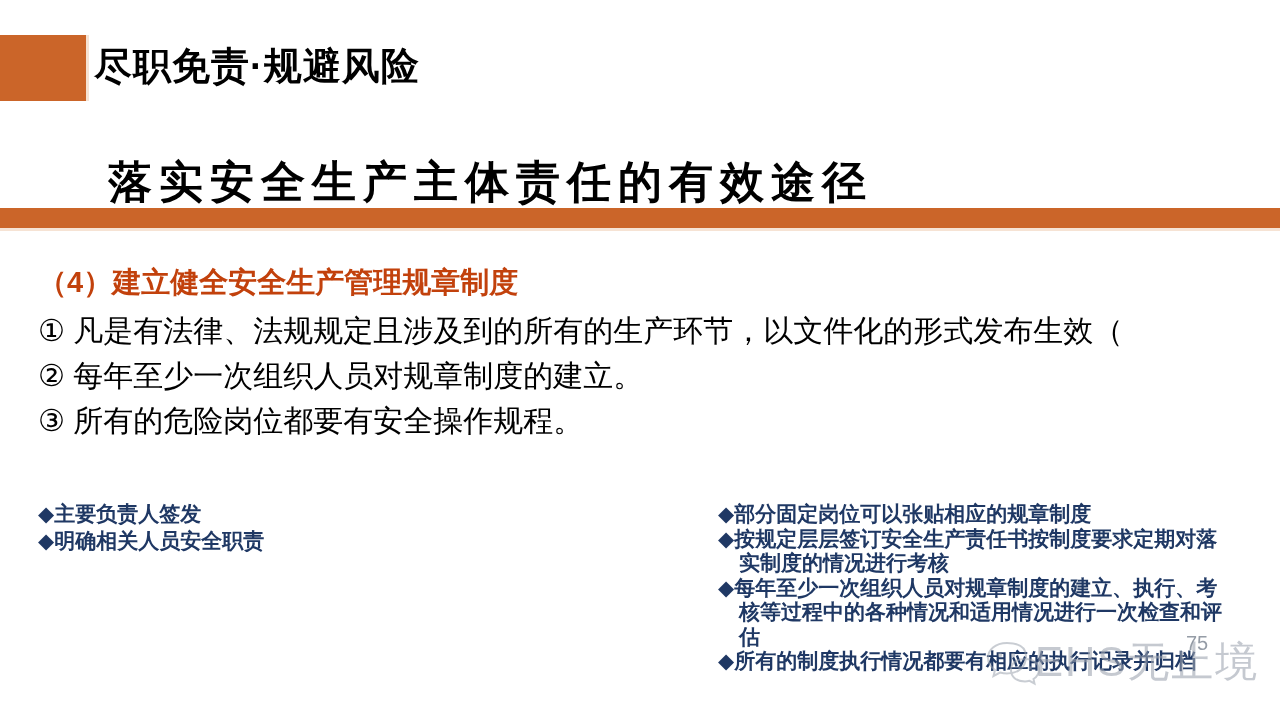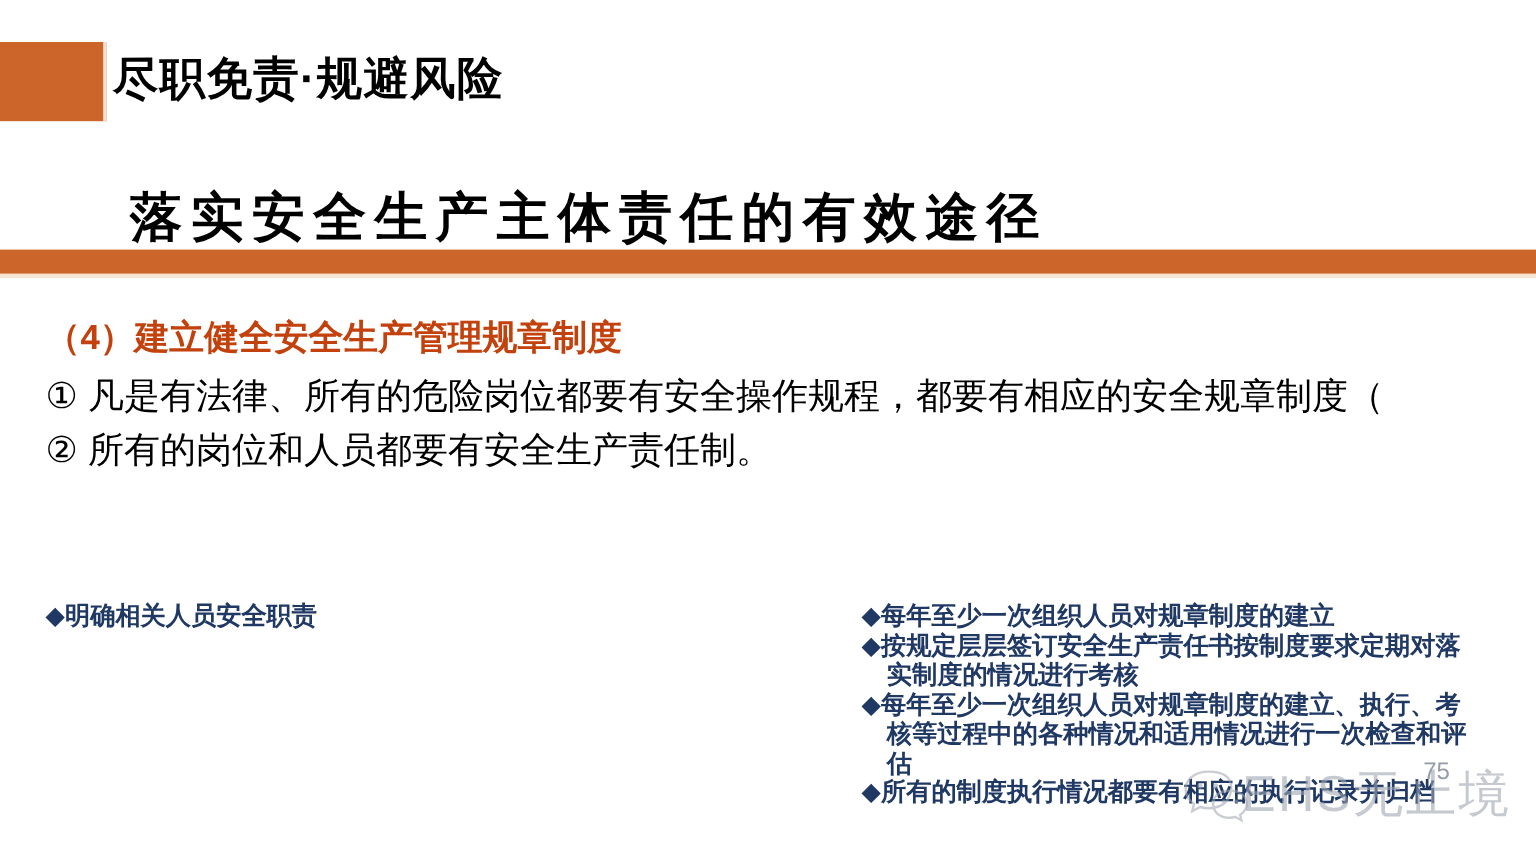--- a/index.html
+++ b/index.html
@@ -77,30 +77,32 @@
 
   <div class="kicker">尽职免责·规避风险</div>
 
   <div class="main-title">落实安全生产主体责任的有效途径</div>
 
   <div class="accent-bar"></div>
 
   <div class="content-heading">（4）建立健全安全生产管理规章制度</div>
 
   <div class="body-lines">
-    <div class="body-line">① 凡是有法律、所有的危险岗位都要有安全操作规程，都要有相应的安全规章制度（</div>
-    <div class="body-line">② 所有的岗位和人员都要有安全生产责任制。</div>
+    <div class="body-line">① 凡是有法律、法规规定且涉及到的所有的生产环节，以文件化的形式发布生效（</div>
+    <div class="body-line">② 每年至少一次组织人员对规章制度的建立。</div>
+    <div class="body-line">③ 所有的危险岗位都要有安全操作规程。</div>
   </div>
 
   <div class="bullets-left">
+    <div class="bullet-item">◆主要负责人签发</div>
     <div class="bullet-item">◆明确相关人员安全职责</div>
   </div>
 
   <div class="bullets-right">
-    <div class="bullet-item">◆每年至少一次组织人员对规章制度的建立</div>
+    <div class="bullet-item">◆部分固定岗位可以张贴相应的规章制度</div>
     <div class="bullet-item">◆按规定层层签订安全生产责任书按制度要求定期对落
 实制度的情况进行考核</div>
     <div class="bullet-item">◆每年至少一次组织人员对规章制度的建立、执行、考
 核等过程中的各种情况和适用情况进行一次检查和评
 估</div>
     <div class="bullet-item">◆所有的制度执行情况都要有相应的执行记录并归档</div>
   </div>
 
   <div class="watermark">
     <span class="watermark-icon">

